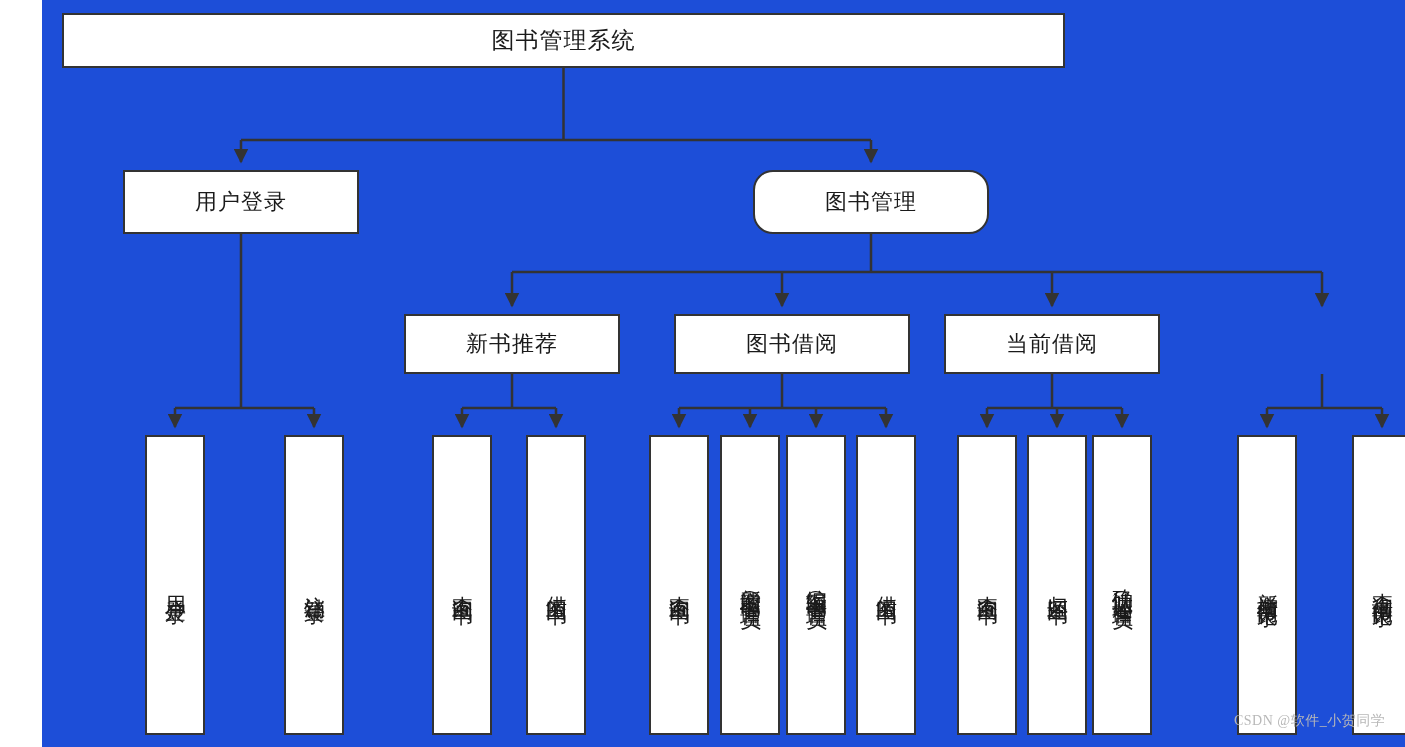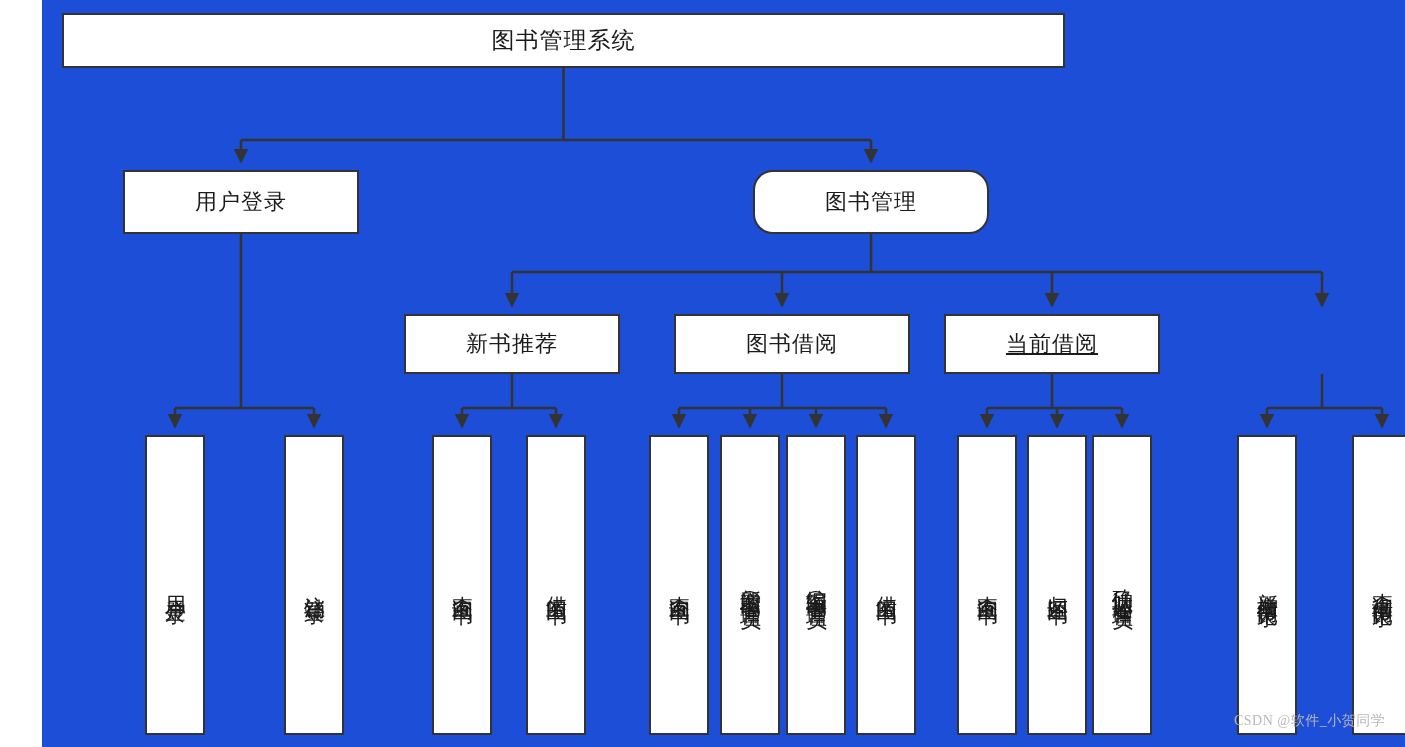--- a/index.html
+++ b/index.html
@@ -135,21 +135,21 @@
   <div class="node h" style="left:711px; top:170px; width:236px; height:64px;border-radius:20px;">
     <span>图书管理</span>
   </div>
 
   <div class="node h" style="left:362px; top:314px; width:216px; height:60px;">
     <span>新书推荐</span>
   </div>
   <div class="node h" style="left:632px; top:314px; width:236px; height:60px;">
     <span>图书借阅</span>
   </div>
-  <div class="node h" style="left:902px; top:314px; width:216px; height:60px;text-decoration:underline;">
+  <div class="node h" style="left:902px; top:314px; width:216px; height:60px;">
     <span>当前借阅</span>
   </div>
 
   <div class="node v" style="left:103px; top:435px; width:60px; height:300px;">
     <span class="vtext">用户登录</span>
   </div>
   <div class="node v" style="left:242px; top:435px; width:60px; height:300px;">
     <span class="vtext">注销登录</span>
   </div>
   <div class="node v" style="left:390px; top:435px; width:60px; height:300px;">

